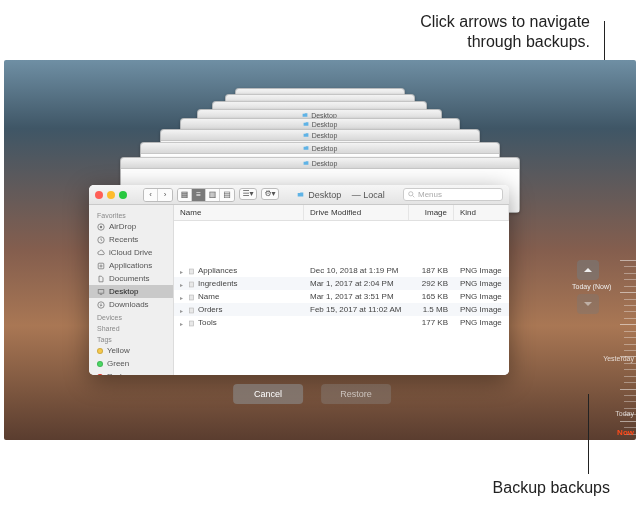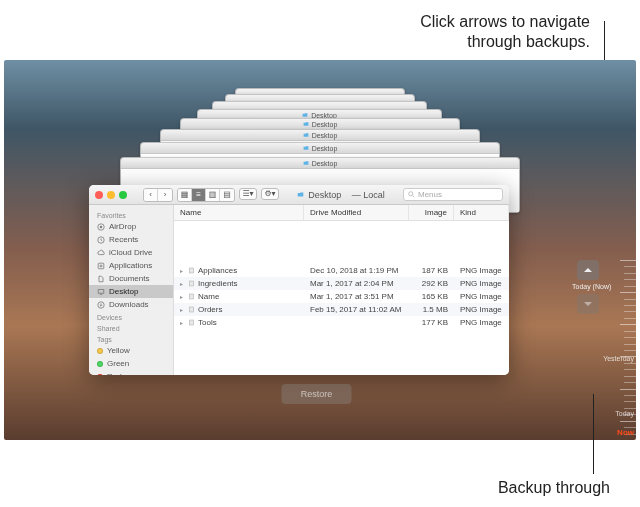--- a/index.html
+++ b/index.html
@@ -57,21 +57,21 @@
   .sb-icon svg { width:8px; height:8px; }
   .tag-dot { width:6px; height:6px; border-radius:50%; border:1px solid rgba(0,0,0,0.15); }
 
   .listing { flex:1; display:flex; flex-direction:column; background:#fff;gap:43px; }
   .cols { display:flex; font-size:8px; color:#333; background:#f7f7f7; border-bottom:1px solid #e0e0e0; }
   .cols div { padding:3px 6px; border-right:1px solid #e5e5e5; }
   .c-name { flex: 1 1 110px; } .c-date { flex: 0 0 105px; } .c-size { flex: 0 0 45px; text-align:right; } .c-kind { flex: 0 0 55px; }
   .rows { flex:1; }
   .row { display:flex; font-size:8px; color:#444; }
   .row:nth-child(even){ background:#f5f7fa; }
-  .row div { padding:2px 6px; }
+  .row div { padding:2px 6px;align-items:flex-end; }
   .r-name { flex:1 1 110px; display:flex; align-items:center; gap:3px; }
   .r-name .tri { font-size:6px; color:#999; width:5px; }
   .r-name .ficon { width:7px; height:7px; }
   .r-date { flex:0 0 105px; } .r-size { flex:0 0 45px; text-align:right; } .r-kind { flex:0 0 55px; }
 
   .buttons { position:absolute; left:50%; top: 324px; transform:translateX(-55%); display:flex; gap:18px; }
   .btn { width:70px; height:20px; border-radius:4px; background:rgba(140,140,140,0.6); color:#fff; font-size:9px; display:flex; align-items:center; justify-content:center; }
   .btn.disabled { background: rgba(140,140,140,0.35); color:rgba(255,255,255,0.6); }
 
   .nav-arrows { position:absolute; right:32px; top:200px; width:32px; text-align:center; }
@@ -351,20 +351,21 @@
               </div>
               <div class="r-size">177 KB</div>
               <div class="r-kind">PNG Image</div>
             </div>
           </div>
       </div>
     </div>
   </div>
 
   <div class="buttons">
+    <div class="btn">Cancel</div>
     <div class="btn disabled">Restore</div>
   </div>
 
   <div class="nav-arrows">
     <div class="nav-arrow">
       <svg viewBox="0 0 10 10">
           <path d="M1 7 L5 3 L9 7 Z"></path>
         </svg>
     </div>
     <div class="nav-label">Today (Now)</div>
@@ -406,14 +407,14 @@
       <div class="tick" style="top: 173.571px;"></div>
       <div class="tl-label" style="top: 95px;">Yesterday</div>
       <div class="tl-label" style="top: 150px;">Today</div>
       <div class="tl-now" style="top: 168px;">Now</div>
     </div>
 
 </div>
 
 <div class="annot-bottom">
   <div class="a-line"></div>
-  <span>Backup through</span>
+  <span>Backup backups</span>
 </div>
 
 </body></html>

